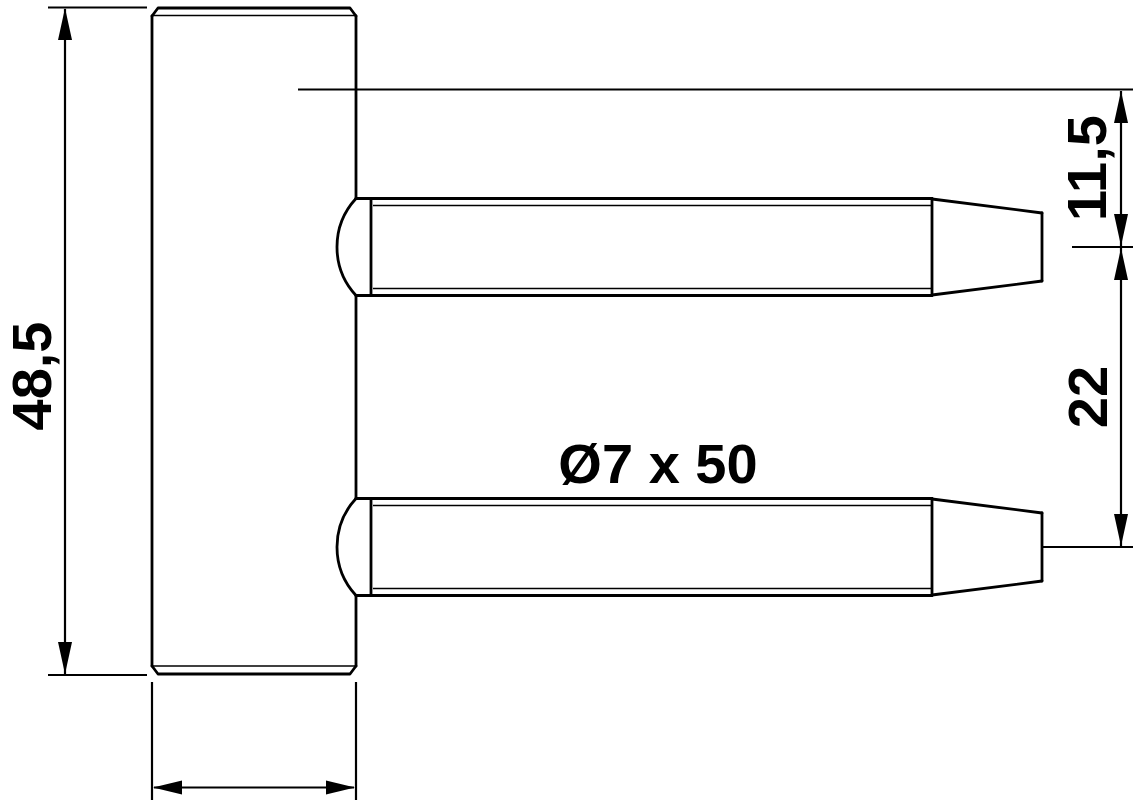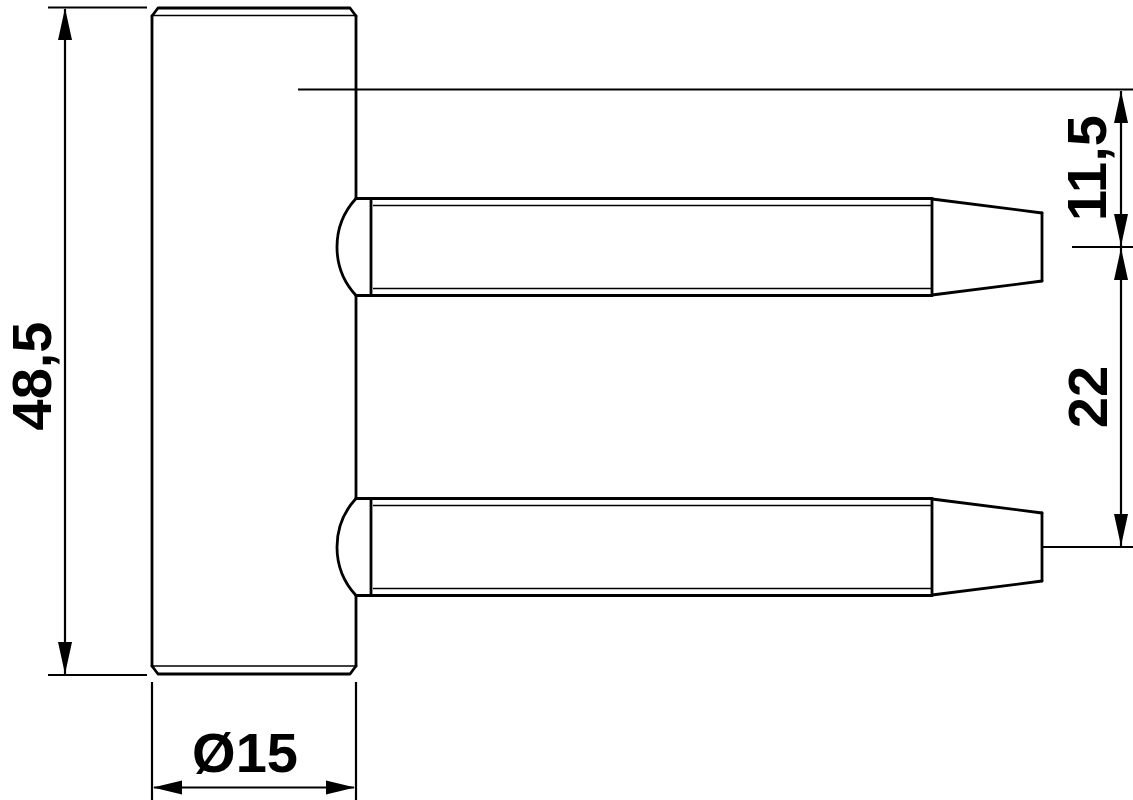--- a/index.html
+++ b/index.html
@@ -112,15 +112,15 @@
       <polygon points="355,787.5 326,780.5 326,794.5"></polygon>
     </g>
   </svg>
 
   <div class="dim-label rot" style="left:32px;top:376px">48,5</div>
 
   <div class="dim-label rot" style="left:1087px;top:168px">11,5</div>
 
   <div class="dim-label rot" style="left:1088px;top:397px">22</div>
 
+  <div class="dim-label" style="left:658px;top:464px">Ø7 x 50</div>
 
-  <div class="dim-label" style="left:245px;top:753px">Ø15</div>
 </div>
 
 </body></html>

